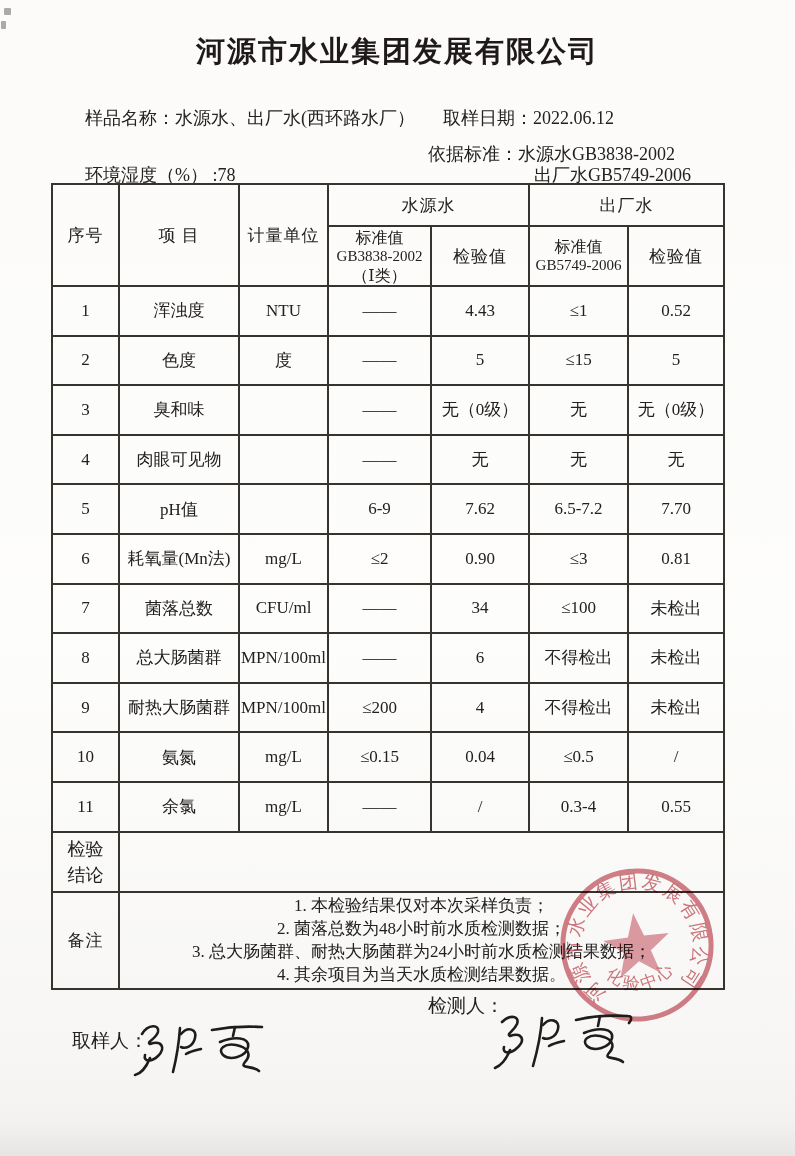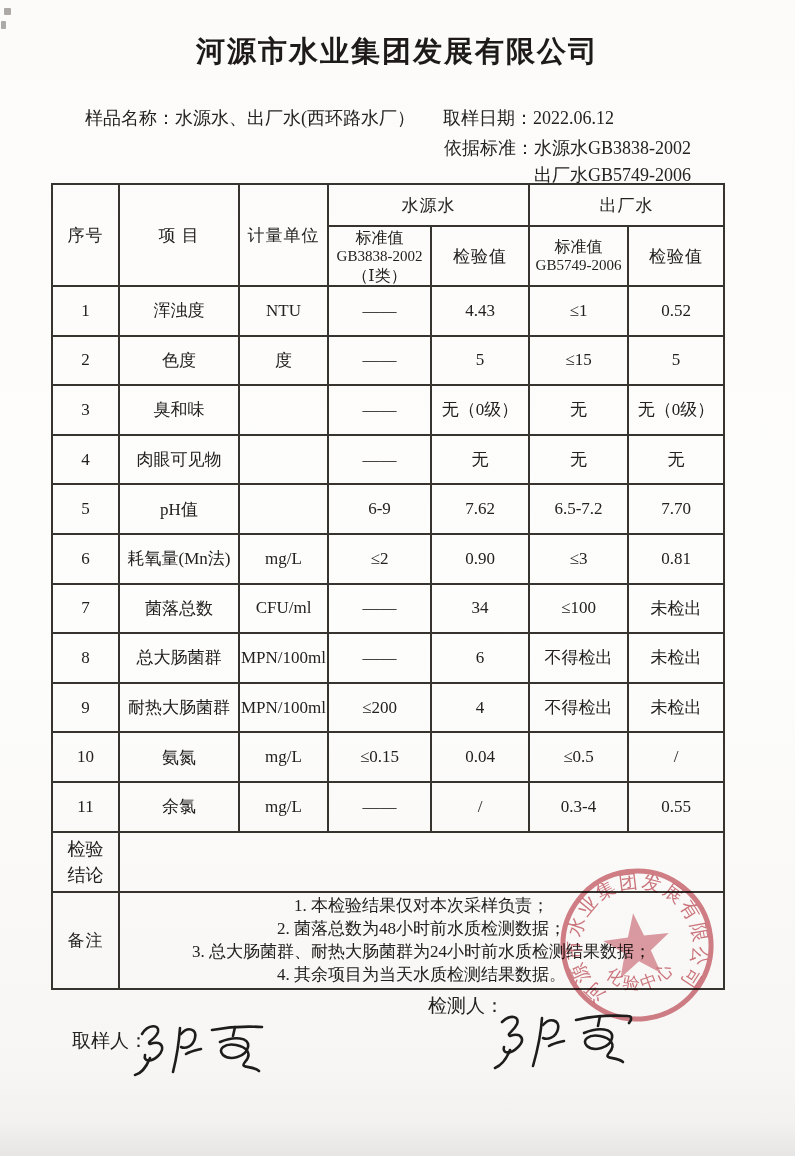--- a/index.html
+++ b/index.html
@@ -67,22 +67,23 @@
 <div class="page">
 
   <div class="corner-mark" style="left:4px;top:8px;width:7px;height:7px;"></div>
   <div class="corner-mark" style="left:1px;top:21px;width:5px;height:8px;"></div>
 
   <div class="company-title">河源市水业集团发展有限公司</div>
 
   <div class="info-line" style="left:85px;top:106px;"><span>样品名称：</span><span>水源水、出厂水(西环路水厂）</span></div>
   <div class="info-line" style="left:443px;top:106px;"><span>取样日期：</span><span>2022.06.12</span></div>
 
-  <div class="info-line" style="left:428px;top:136px;margin-left:16px;"><span>依据标准：</span><span>水源水GB3838-2002</span></div>
-
+  <div class="info-line" style="left:428px;top:142px;"><span>依据标准：</span><span>水源水GB3838-2002</span></div>
+
+  <div class="info-line" style="left:85px;top:163px;">环境湿度（%） :78</div>
   <div class="info-line" style="left:534px;top:163px;">出厂水GB5749-2006</div>
 
   <div class="tbl-wrap">
     <table class="report">
       <colgroup>
         <col style="width:67px">
           <col style="width:120px">
           <col style="width:89px">
         <col style="width:103px">
           <col style="width:98px">

